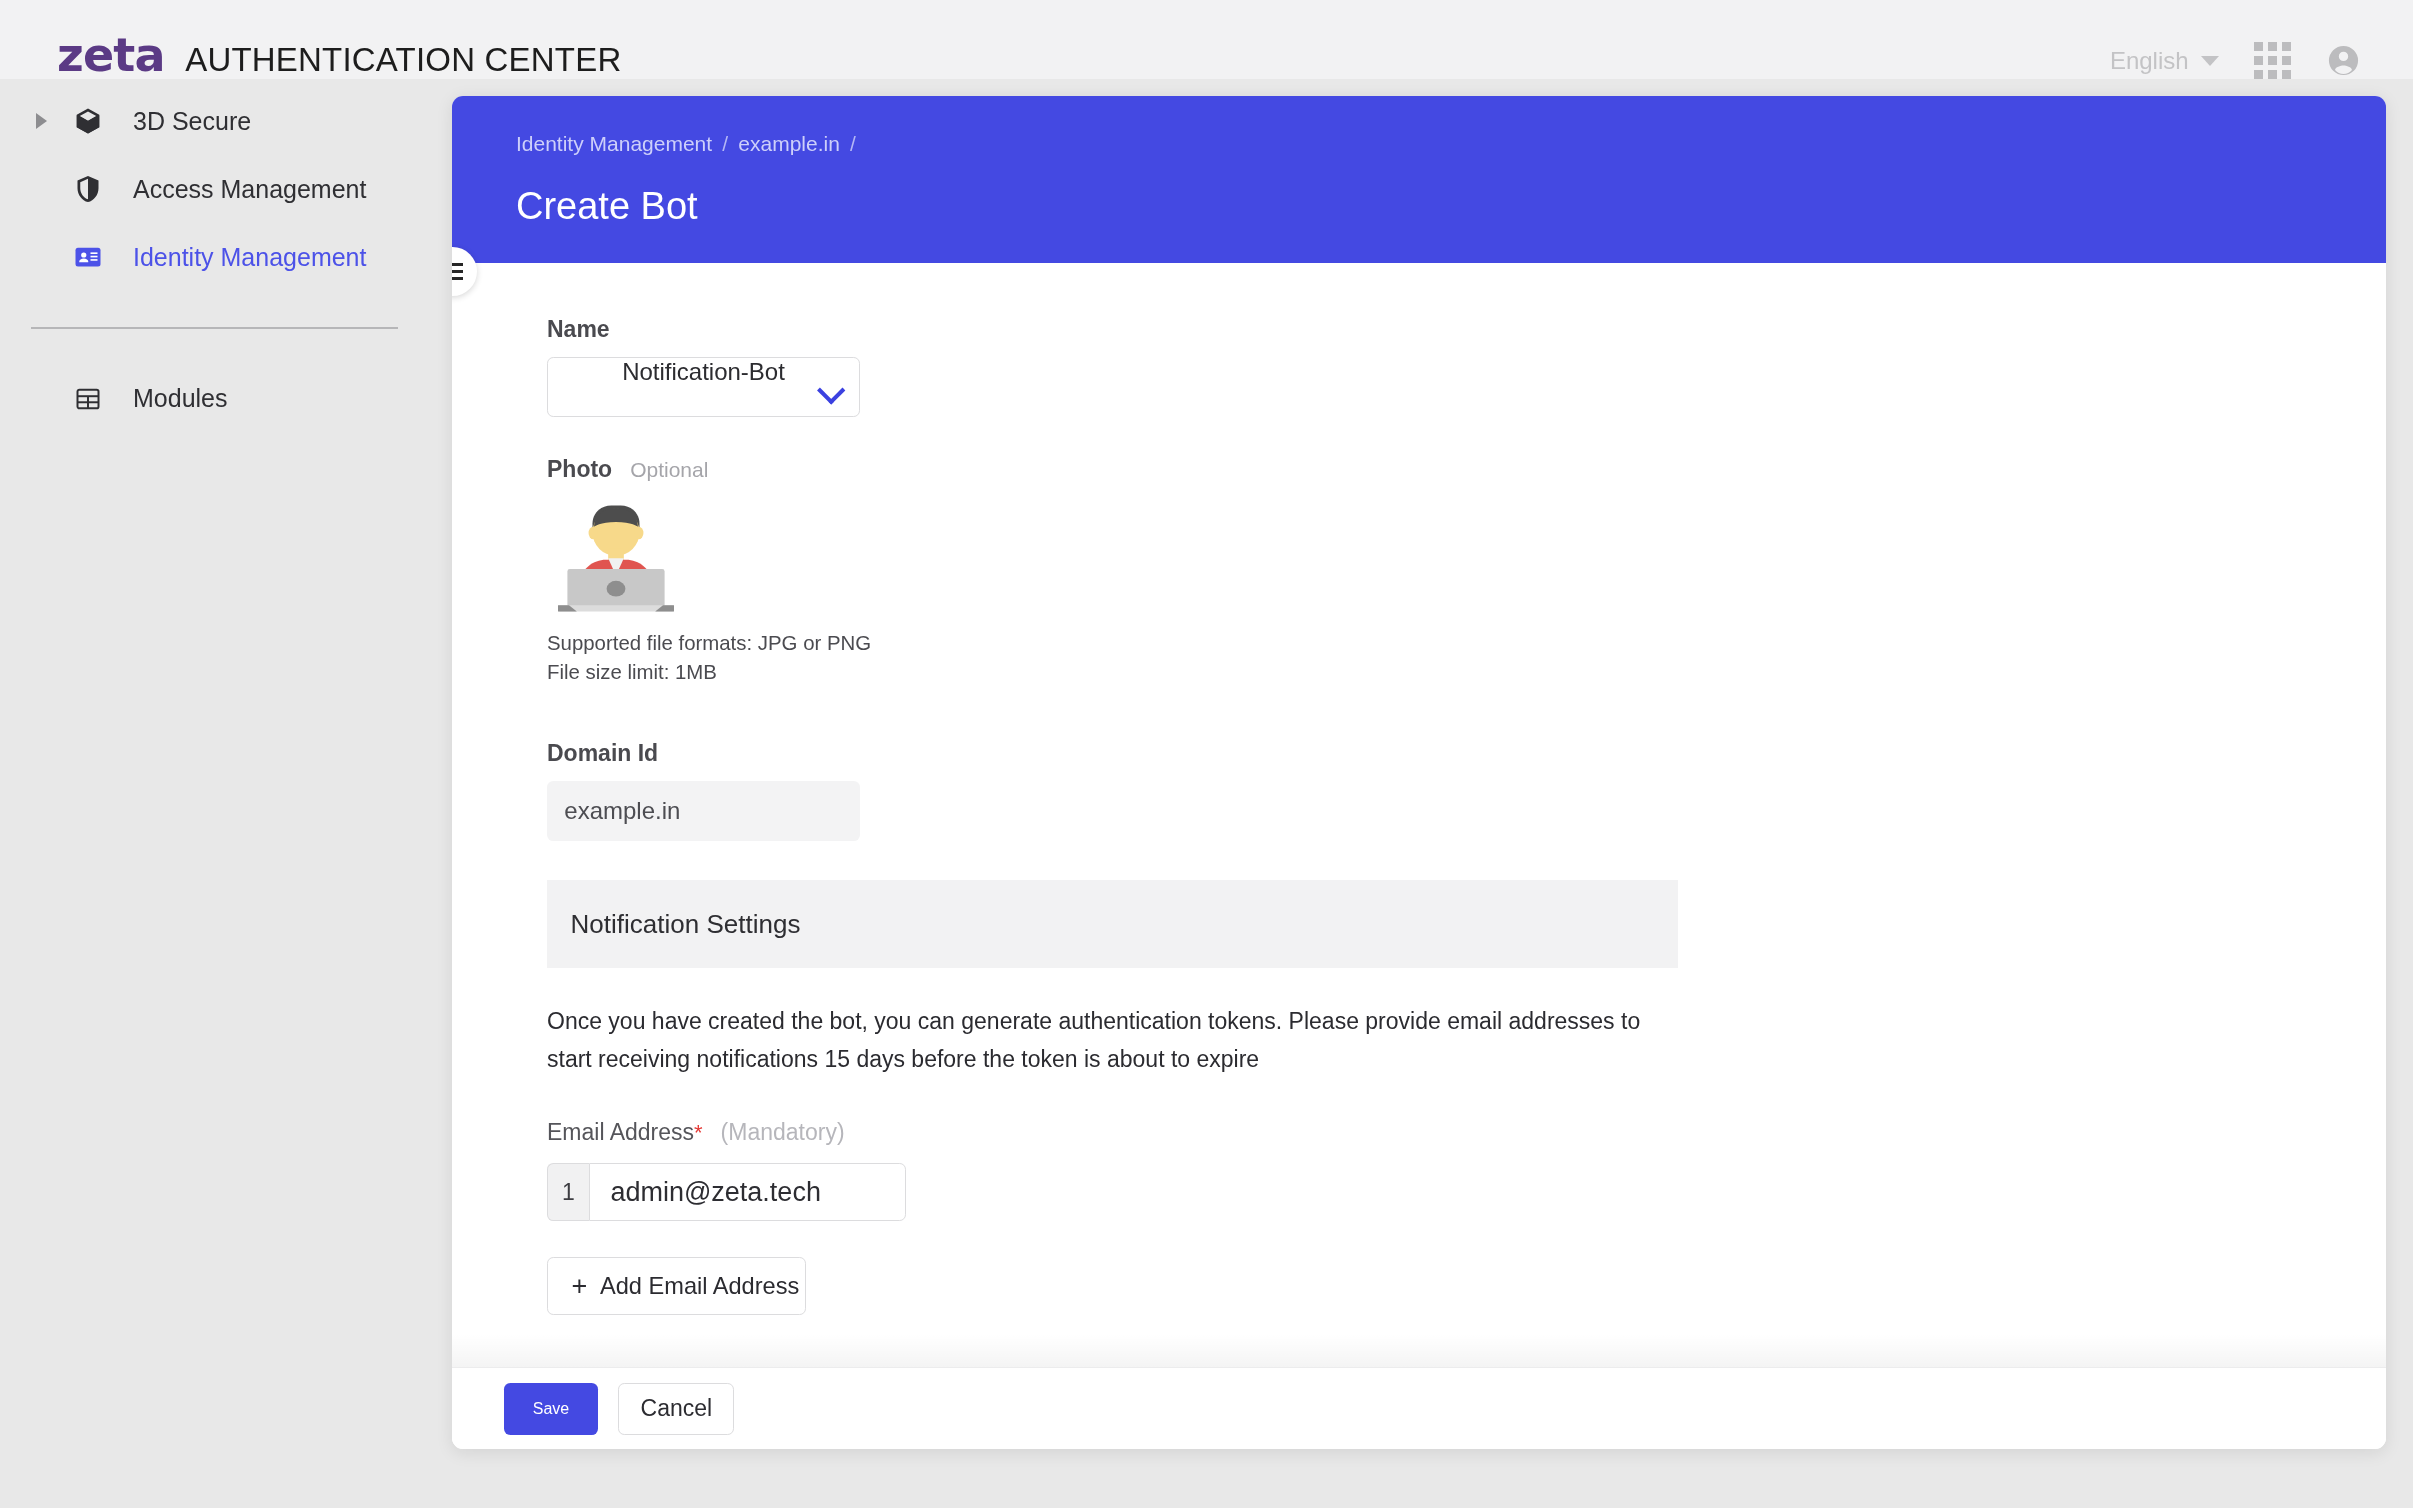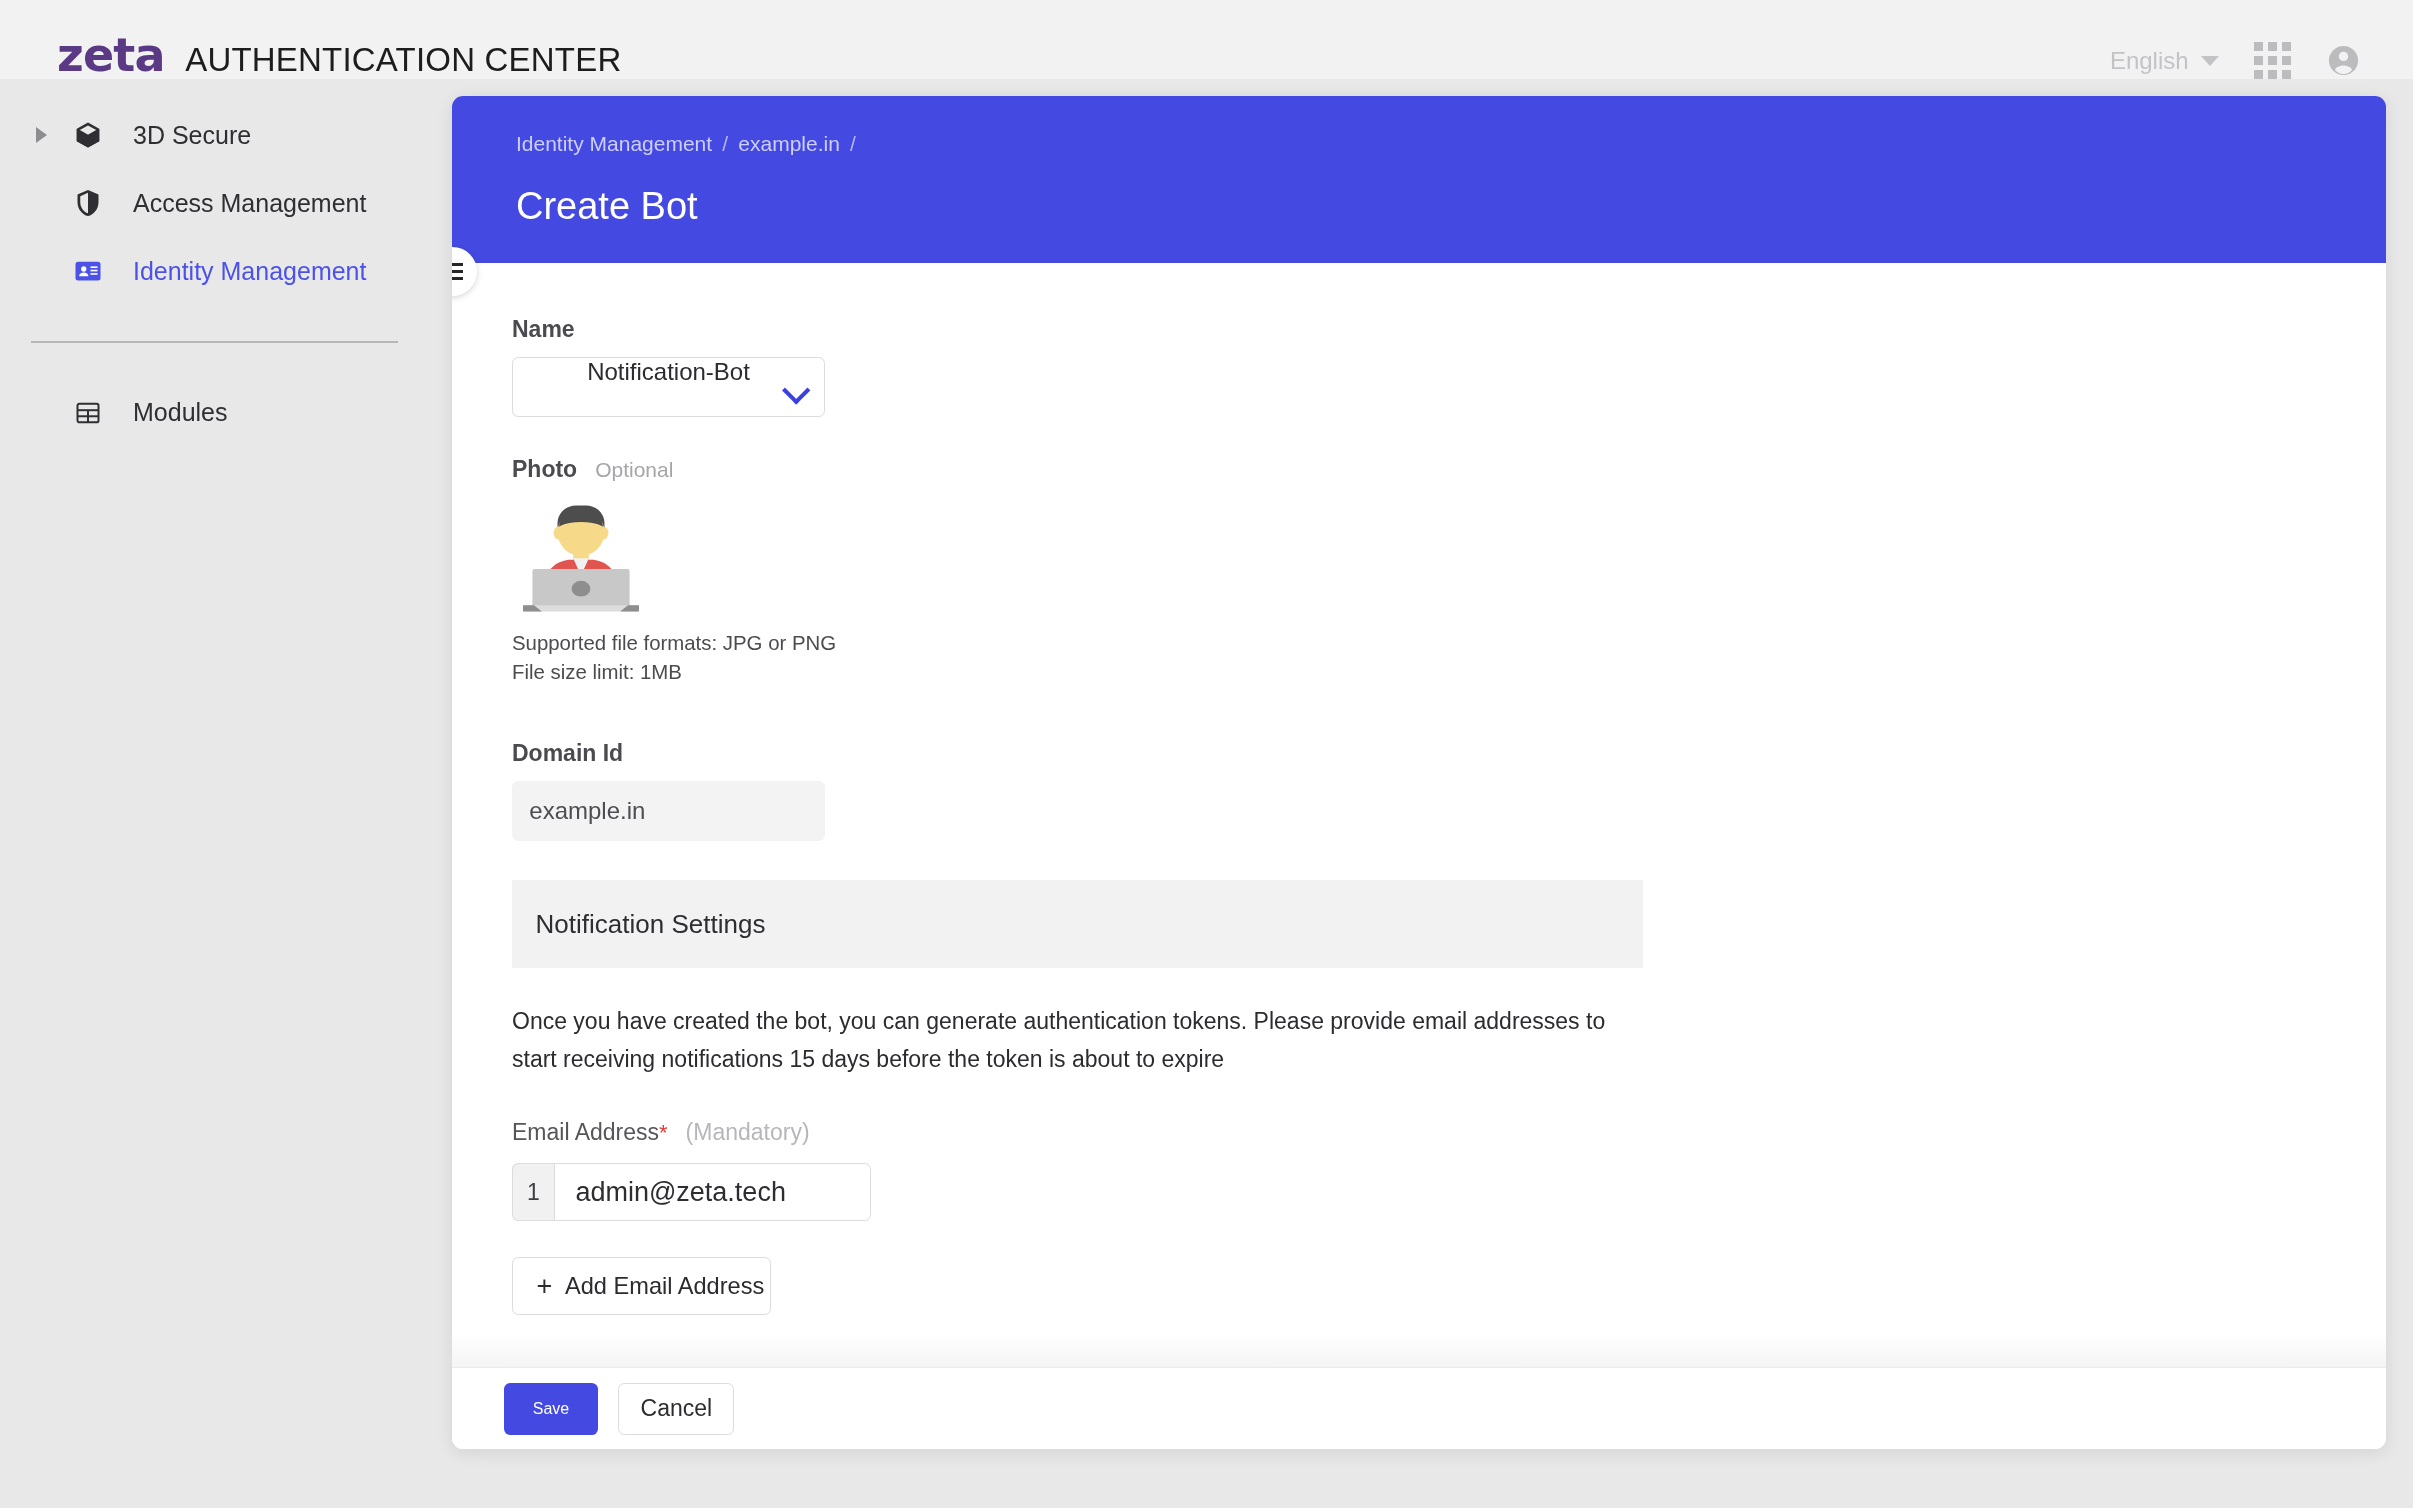--- a/index.html
+++ b/index.html
@@ -44,21 +44,21 @@
   }
   .grid-icon {
     display: grid; grid-template-columns: repeat(3, 8.6px);
     grid-template-rows: repeat(3, 8.6px); gap: 5.5px;
   }
   .grid-icon i { background: #bcbcbe; display: block; }
   .avatar-icon { width: 35px; height: 35px; color: #bcbcbe; }
 
   
   .sidebar {
-    position: absolute; top: 79px; left: 0;
+    position: absolute; top: 65px; left: 0;
     width: 456px; height: 1430px;
     background: #e8e8e8;
     padding-top: 22px;
   }
   .nav-item {
     display: flex; align-items: center;
     height: 68px; padding-left: 31px;
     font-size: 25px; color: #2f2f33;
     position: relative;
   }
@@ -106,21 +106,21 @@
     width: 49px; height: 49px; border-radius: 50%;
     background: #ffffff;
     box-shadow: 0 1.6px 6.3px rgba(0,0,0,0.16);
     display: flex; align-items: center; justify-content: center;
     z-index: 30;
   }
   .burger { display: flex; flex-direction: column; gap: 3.9px; }
   .burger i { display: block; width: 20.4px; height: 3.1px; background: #262626; }
 
   .card-body {
-    padding: 53px 0 0 60px;
+    padding: 53px 0 0 95px;
     height: 1105px; position: relative;
   }
 
   .field-label {
     font-size: 23px; color: #4a4a4f; font-weight: 700;
     margin-bottom: 14px;
   }
   .field-label.light { font-weight: 400; color: #55555a; }
 
   .select-box {

